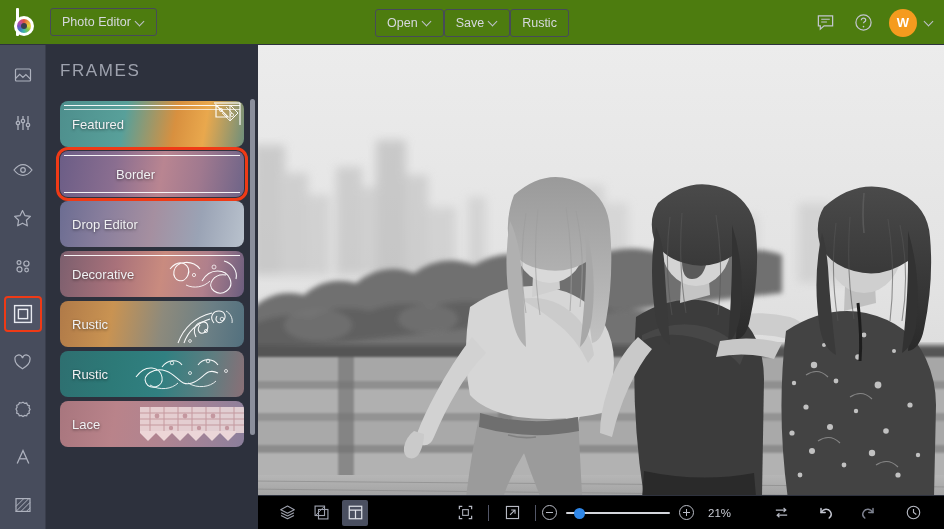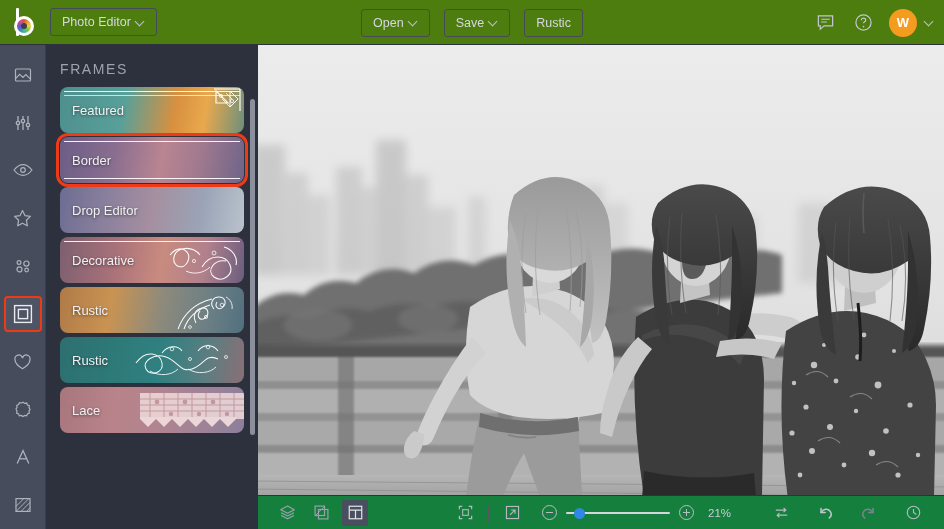--- a/index.html
+++ b/index.html
@@ -47,21 +47,21 @@
     height: 28px; padding: 0 11px;
     display: flex; align-items: center; gap: 5px;
     color: #d6d8de; font-size: 12.5px;
     border: 1px solid #474b59; border-radius: 3px;
     background: transparent; cursor: pointer;
     white-space: nowrap;
   }
   #doc-mode { margin-left: 6px; }
   .center-group {
     position: absolute; left: 0; right: 0; top: 0; height: 45px;
-    display: flex; align-items: center; justify-content: center; gap: 14px;
+    display: flex; align-items: center; justify-content: center; 
     pointer-events: none;
   }
   .center-group .top-btn { pointer-events: auto; }
 
   .caret { display: inline-block; width: 9px; height: 9px; position: relative; }
   .caret::after {
     content: ""; position: absolute; left: 0px; top: 0px;
     width: 6px; height: 6px;
     border-right: 1.4px solid #bfc2cc; border-bottom: 1.4px solid #bfc2cc;
     transform: rotate(45deg);
@@ -102,30 +102,30 @@
   }
   .rail-item svg { display: block; }
 
   
   #panel {
     position: absolute; left: 46px; top: 45px; width: 212px; height: 484px;
     background: #2d313d;
     overflow: hidden;
   }
   #panel-title {
-    color: #9ea2ae; font-size: 14px; letter-spacing: 1.6px;
-    padding: 16px 0 10px 14px; font-weight: normal;
+    color: #9ea2ae; font-size: 17px; letter-spacing: 1.6px;
+    padding: 16px 0 20px 14px; font-weight: normal;
   }
   #panel-list { position: relative; padding: 0 14px 0 14px; }
   .frame-card {
     position: relative; height: 46px; margin-bottom: 4px;
     border-radius: 8px; overflow: hidden; cursor: pointer;
     display: flex; align-items: center;
   }
-  .frame-card.selected { outline: 3px solid #ef3a16; outline-offset: 1px; z-index: 3; }
+  .frame-card.selected { outline: 3px solid #ef3a16; outline-offset: 1px; z-index: 3; padding-left: 44px; }
   .card-bg { position: absolute; inset: 0; }
   .card-label {
     position: relative; z-index: 2;
     color: #f1f1f3; font-size: 13px; padding-left: 12px;
     text-shadow: 0 1px 3px rgba(0,0,0,.55);
   }
   .card-orn { position: absolute; right: 0; top: 0; bottom: 0; width: 62px; z-index: 1; }
 
   
   .bg-featured { background: linear-gradient(100deg,#4e8f8d 0%,#58a09a 35%,#d8903f 62%,#e9a84d 78%,#6d8f7c 100%); }
@@ -159,21 +159,21 @@
   #canvas-area {
     position: absolute; left: 258px; top: 45px; width: 686px; height: 450px;
     background: #53576a; overflow: hidden;
   }
   #photo { position: absolute; inset: 0; overflow: hidden; background: #d8d8d8; }
   #photo svg { display: block; width: 100%; height: 100%; }
 
   
   #bottombar {
     position: absolute; left: 258px; top: 495px; width: 686px; height: 34px;
-    background: #15803d;
+    background: #000000;
     display: flex; align-items: center;
     border-top: 1px solid #2e323e;
   }
   .bb-icon {
     width: 26px; height: 26px; display: flex; align-items: center; justify-content: center;
     cursor: pointer; margin: 0 4px; border-radius: 2px;
   }
   .bb-icon.active { background: #4a4f60; }
   .bb-sep { width: 1px; height: 16px; background: #525667; margin: 0 6px; }
   #bb-left { display: flex; align-items: center; padding-left: 12px; }

